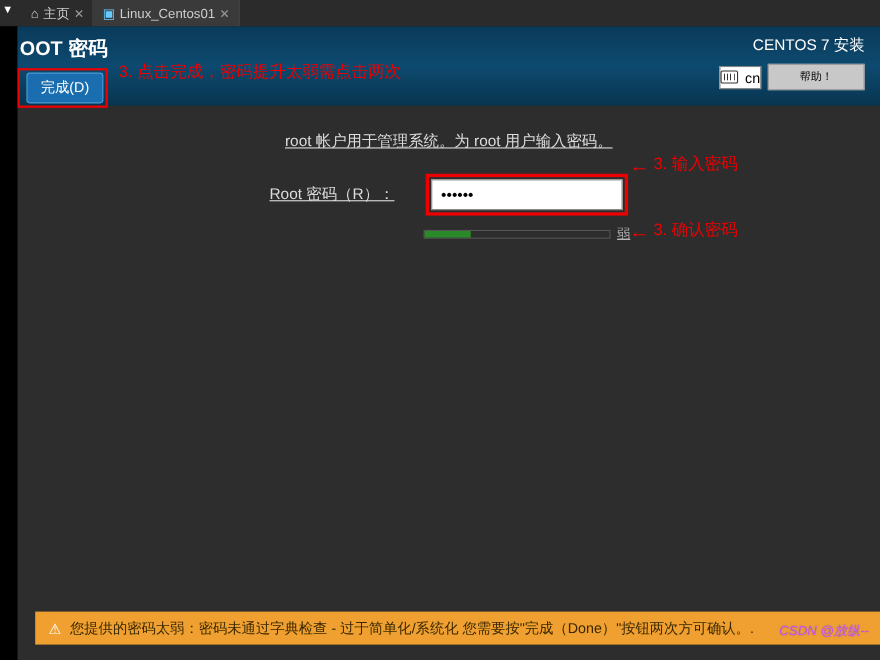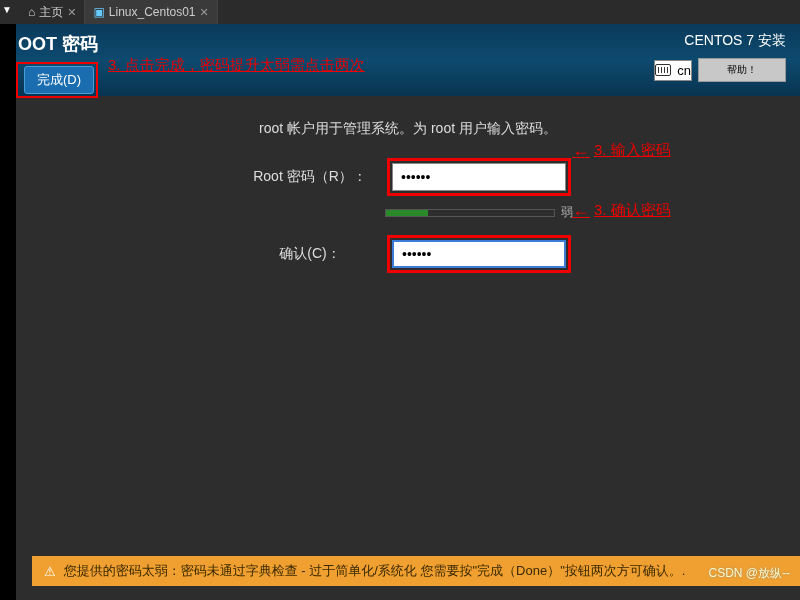--- a/index.html
+++ b/index.html
@@ -15,40 +15,40 @@
 .page-title { color: #fff; font-size: 18px; font-weight: bold; margin-left: 2px; }
 .done-btn { background: #1a6eb0; border: 1px solid #4a9ed8; color: #fff; padding: 4px 12px; font-size: 13px; cursor: pointer; border-radius: 3px; margin-left: 4px; }
 .done-box { border: 2px solid #e00; padding: 2px; display: inline-block; }
 .header-right { display: flex; flex-direction: column; align-items: flex-end; gap: 8px; }
 .install-label { color: #fff; font-size: 14px; }
 .header-controls { display: flex; gap: 6px; align-items: center; }
 .keyboard-box { background: #fff; border: 1px solid #888; padding: 2px 0; display: flex; align-items: center; gap: 6px; font-size: 13px; }
 .kb-icon { width: 16px; height: 12px; border: 1px solid #333; border-radius: 2px; position: relative; }
 .kb-icon::before { content: ''; position: absolute; inset: 2px; background: repeating-linear-gradient(90deg, #333 0 1px, transparent 1px 3px); }
 .help-btn { background: #c8c8c8; border: 1px solid #999; padding: 4px 28px; font-size: 10px; cursor: pointer; }
-.content { padding: 24px 40px; color: #ddd; position: relative; }
+.content { padding: 24px 40px; color: #ddd; position: relative; text-decoration: underline; }
 .desc { text-align: center; font-size: 14px; margin-bottom: 20px; }
 .form-row { display: flex; align-items: center; justify-content: center; gap: 12px; margin-bottom: 8px; }
-.form-label { width: 130px; text-align: center; font-size: 14px; }
+.form-label { width: 130px; text-align: left; font-size: 14px; }
 .input-box { border: 3px solid #e00; padding: 2px; }
 .input-box.blue-inner input { border: 2px solid #3b7dd6; }
 input[type=password] { width: 174px; height: 28px; padding: 0 8px; font-size: 14px; border: 1px solid #888; }
 .strength-row { display: flex; justify-content: center; align-items: center; gap: 6px; margin: 6px 0 14px 0; padding-left: 142px; }
 .strength-bar { width: 170px; height: 8px; border: 1px solid #555; display: flex; }
 .strength-seg { flex: 1; }
 .strength-seg.fill { background: #2a8a2a; }
 .strength-label { font-size: 12px; color: #aaa; }
-.annotation { position: absolute; color: #e00; font-size: 15px; display: flex; align-items: center; gap: 4px; text-decoration: underline; }
+.annotation { position: absolute; color: #e00; font-size: 15px; display: flex; align-items: flex-start; gap: 4px; }
 .anno-done { left: 108px; top: 56px; }
 .anno-pwd { left: 572px; top: 140px; }
 .anno-conf { left: 572px; top: 200px; }
 .arrow { color: #e00; font-size: 18px; }
 .footer { position: absolute; bottom: 14px; left: 16px; right: 0; height: 30px; background: #f0a030; display: flex; align-items: center; padding: 0 12px; font-size: 13px; color: #3a2800; }
 .warn-icon { margin-right: 8px; color: #fff; }
-.watermark { position: absolute; bottom: 18px; right: 10px; color: #fef9c3; font-size: 12px; text-shadow: 0 0 2px #888; }
+.watermark { position: absolute; bottom: 18px; right: 10px; color: #d946ef; font-size: 12px; text-shadow: 0 0 2px #888; font-style: italic; }
 .left-edge { position: absolute; left: 0; top: 24px; width: 16px; bottom: 0; background: #000; }
 </style>
 </head>
 <body>
 
 <div class="vm-dropdown">▼</div>
 <div class="vm-tabs">
   <div class="vm-tab">
     <span>⌂</span>
     <span>主页</span>
@@ -96,26 +96,20 @@
     <div class="strength-row">
       <div class="strength-bar">
         <div class="strength-seg fill"></div>
         <div class="strength-seg"></div>
         <div class="strength-seg"></div>
         <div class="strength-seg"></div>
       </div>
       <span class="strength-label">弱</span>
     </div>
 
-    <div class="form-row">
-      <div class="form-label">确认(C)：</div>
-      <div class="input-box blue-inner">
-        <input type="password" value="••••••" style="">
-      </div>
-    </div>
   </div>
 
   <div class="footer">
     <span class="warn-icon">⚠</span>
     <span>您提供的密码太弱：密码未通过字典检查 - 过于简单化/系统化 您需要按"完成（Done）"按钮两次方可确认。.</span>
   </div>
 </div>
 
 <div class="annotation anno-done">
   <span>3. 点击完成，密码提升太弱需点击两次</span>

